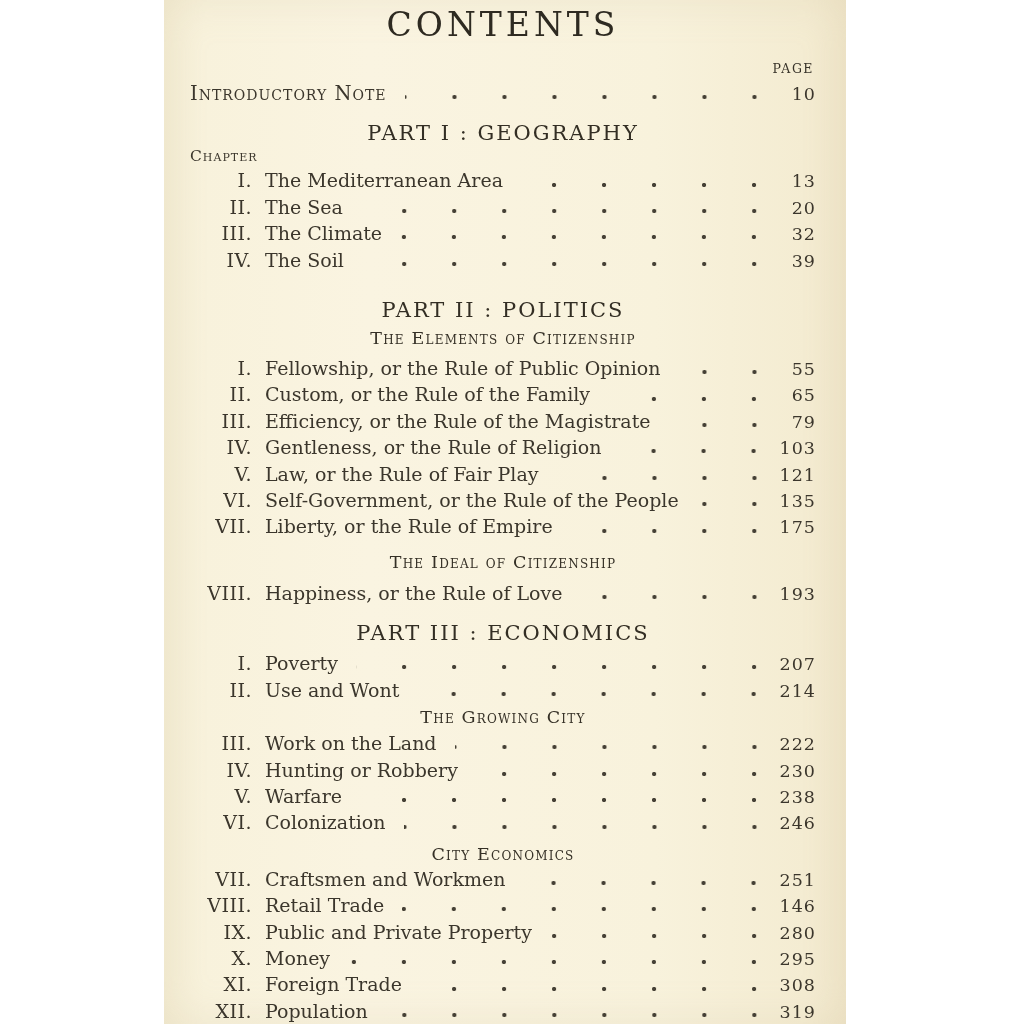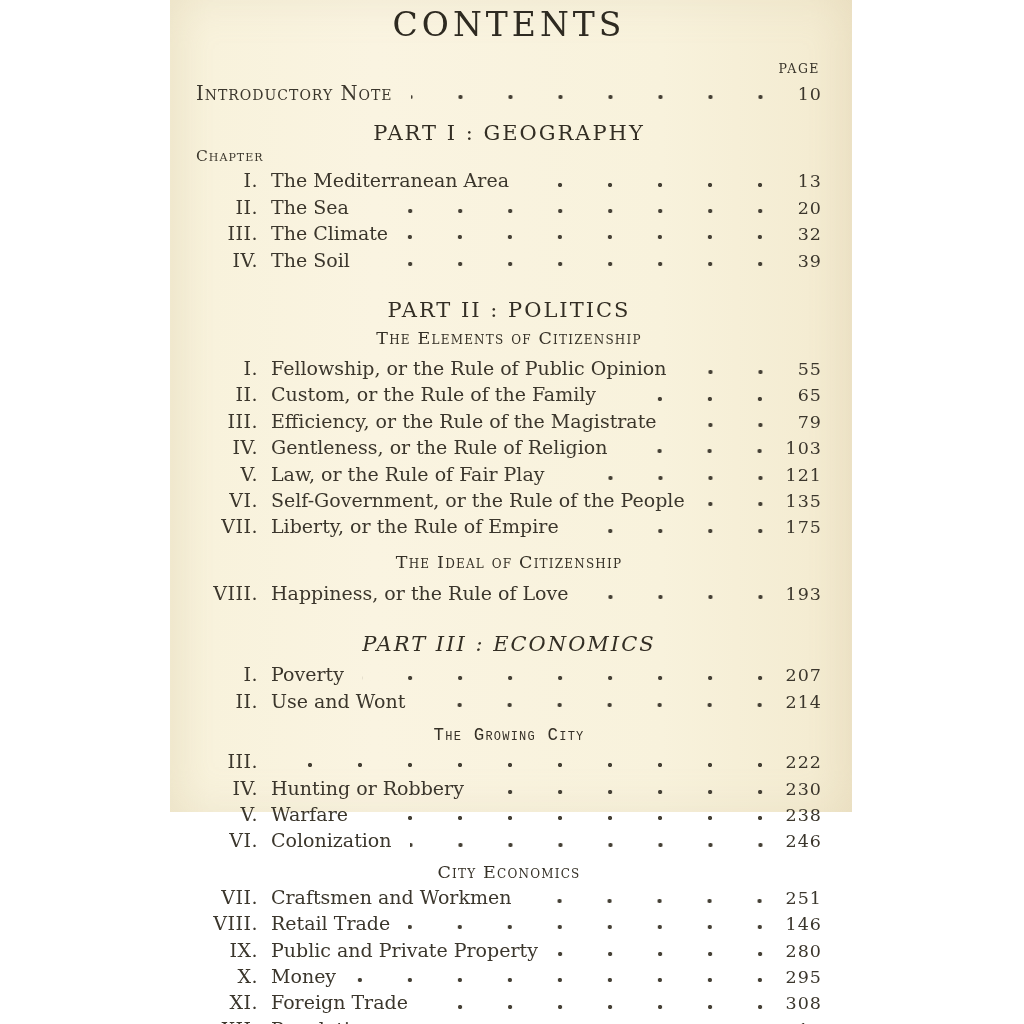--- a/index.html
+++ b/index.html
@@ -5,21 +5,21 @@
   html,body{margin:0;padding:0;}
   body{
     width:1024px;height:1024px;
     background:#ffffff;
     font-family:"DejaVu Serif","Liberation Serif",serif;
     color:#3b362c;
     overflow:hidden;
     position:relative;
   }
   .scan-page{
-    position:absolute;left:170px;top:0;width:682px;height:812px;
+    position:absolute;left:164px;top:0;width:682px;height:1024px;
     background:linear-gradient(90deg,#f4edd4 0%,#f8f2dc 6%,#faf4e1 30%,#f8f2dc 72%,#f4ecd2 94%,#f0e6ca 100%);
     box-shadow:inset 0 0 40px rgba(210,195,160,0.25);
   }
   .content{position:absolute;left:0;top:0;right:0;bottom:0;padding:4px 30px 0 26px;}
 
   .doc-title{
     text-align:center;
     font-size:33px;line-height:37px;
     letter-spacing:4px;
     color:#2e2a21;
@@ -84,23 +84,23 @@
     margin-top:1px;
   }
 
   .mt-part1{margin-top:13px;}
   .mt-rows1{margin-top:3px;}
   .mt-part2{margin-top:23px;}
   .mt-sub{margin-top:6px;}
   .mt-rows2{margin-top:8px;}
   .mt-ideal{margin-top:12px;}
   .mt-viii{margin-top:9px;}
-  .mt-part3{margin-top:24px;font-style:italic;}
+  .mt-part3{margin-top:13px;}
   .mt-rows3{margin-top:5px;}
-  .mt-growing{margin-top:11px;font-family:Liberation Mono, monospace;}
+  .mt-growing{margin-top:4px;}
   .mt-rows4{margin-top:4px;}
   .mt-cityec{margin-top:8px;}
   .mt-rows5{margin-top:3px;}
 </style>
 </head>
 <body>
 
 <div class="scan-page">
   <div class="content">
 
@@ -214,20 +214,21 @@
         <span class="leader"></span>
         <span class="pg">214</span>
       </div>
     </div>
 
     <div class="sub-heading mt-growing">The Growing City</div>
 
     <div class="mt-rows4">
       <div class="row">
         <span class="num">III.</span>
+        <span class="rtitle">Work on the Land</span>
         <span class="leader"></span>
         <span class="pg">222</span>
       </div>
       <div class="row">
         <span class="num">IV.</span>
         <span class="rtitle">Hunting or Robbery</span>
         <span class="leader"></span>
         <span class="pg">230</span>
       </div>
       <div class="row">

